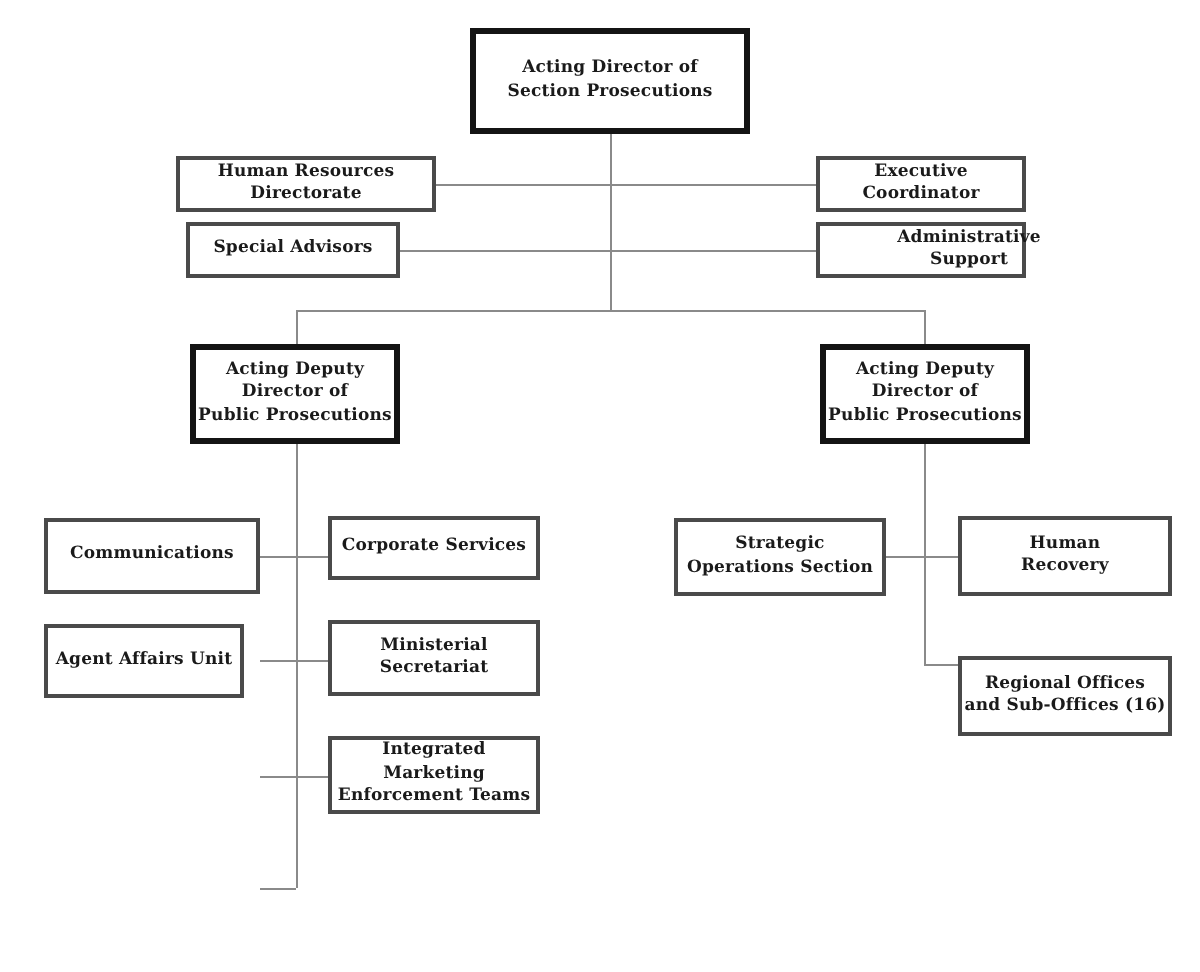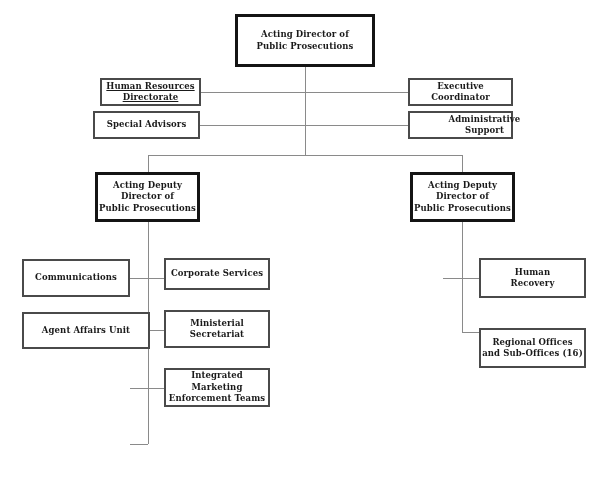--- a/index.html
+++ b/index.html
@@ -51,41 +51,43 @@
   <div class="vline" style="left:148px; top:222px; height:222px;"></div>
   <div class="hline" style="left:130px; top:278px; width:34px;"></div>
   <div class="hline" style="left:130px; top:330px; width:34px;"></div>
   <div class="hline" style="left:130px; top:388px; width:34px;"></div>
   <div class="hline" style="left:130px; top:444px; width:18px;"></div>
   <div class="vline" style="left:462px; top:222px; height:110px;"></div>
   <div class="hline" style="left:443px; top:278px; width:36px;"></div>
   <div class="hline" style="left:462px; top:332px; width:17px;"></div>
 
   <div class="box thick" style="left:235px; top:14px;  width:140px; height:53px;">Acting Director of
-Public Prosecutions</div>
+Section Prosecutions</div>
 
-  <div class="box" style="left:100px;  top:78px;  width:101px; height:28px;text-decoration:underline;">Human Resources
+  <div class="box" style="left:88px;  top:78px;  width:130px; height:28px;">Human Resources
 Directorate</div>
   <div class="box" style="left:93px;  top:111px; width:107px; height:28px;">Special Advisors</div>
   <div class="box" style="left:408px; top:78px;  width:105px; height:28px;">Executive Coordinator</div>
   <div class="box" style="left:408px; top:111px; width:105px; height:28px;padding-left:48px;">Administrative Support</div>
 
   <div class="box thick" style="left:95px;  top:172px; width:105px; height:50px;">Acting Deputy
 Director of
 Public Prosecutions</div>
   <div class="box thick" style="left:410px; top:172px; width:105px; height:50px;">Acting Deputy
 Director of
 Public Prosecutions</div>
 
   <div class="box" style="left:22px;  top:259px; width:108px; height:38px;">Communications</div>
-  <div class="box" style="left:22px;  top:312px; width:128px; height:37px;">Agent Affairs Unit</div>
+  <div class="box" style="left:22px;  top:312px; width:100px; height:37px;">Agent Affairs Unit</div>
 
   <div class="box" style="left:164px; top:258px; width:106px; height:32px;">Corporate Services</div>
   <div class="box" style="left:164px; top:368px; width:106px; height:39px;">Integrated Marketing
 Enforcement Teams</div>
   <div class="box" style="left:164px; top:310px; width:106px; height:38px;">Ministerial Secretariat</div>
 
+  <div class="box" style="left:337px; top:259px; width:106px; height:39px;">Strategic
+Operations Section</div>
   <div class="box" style="left:479px; top:258px; width:107px; height:40px;">Human
 Recovery</div>
   <div class="box" style="left:479px; top:312px; width:107px; height:40px;margin-top:16px;">Regional Offices
 and Sub-Offices (16)</div>
 
 </div>
 
 </body></html>

